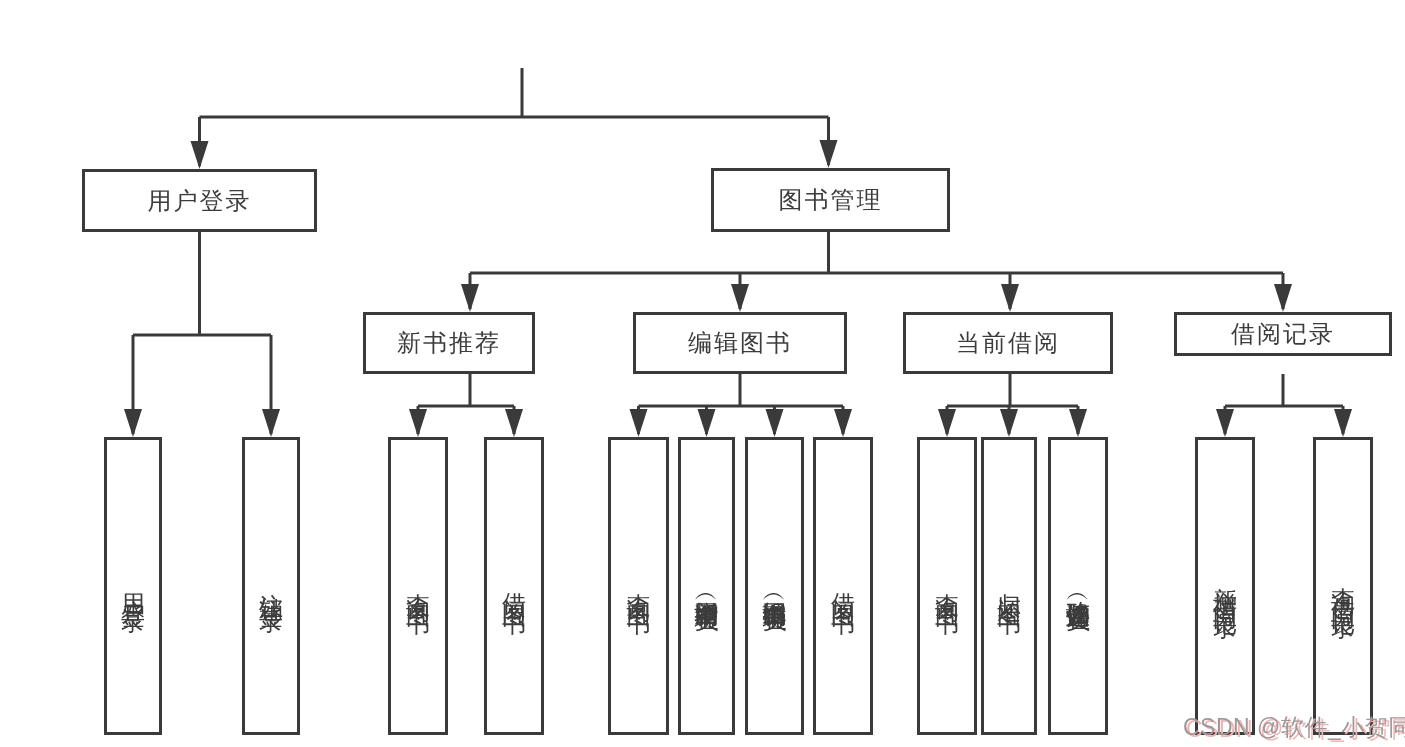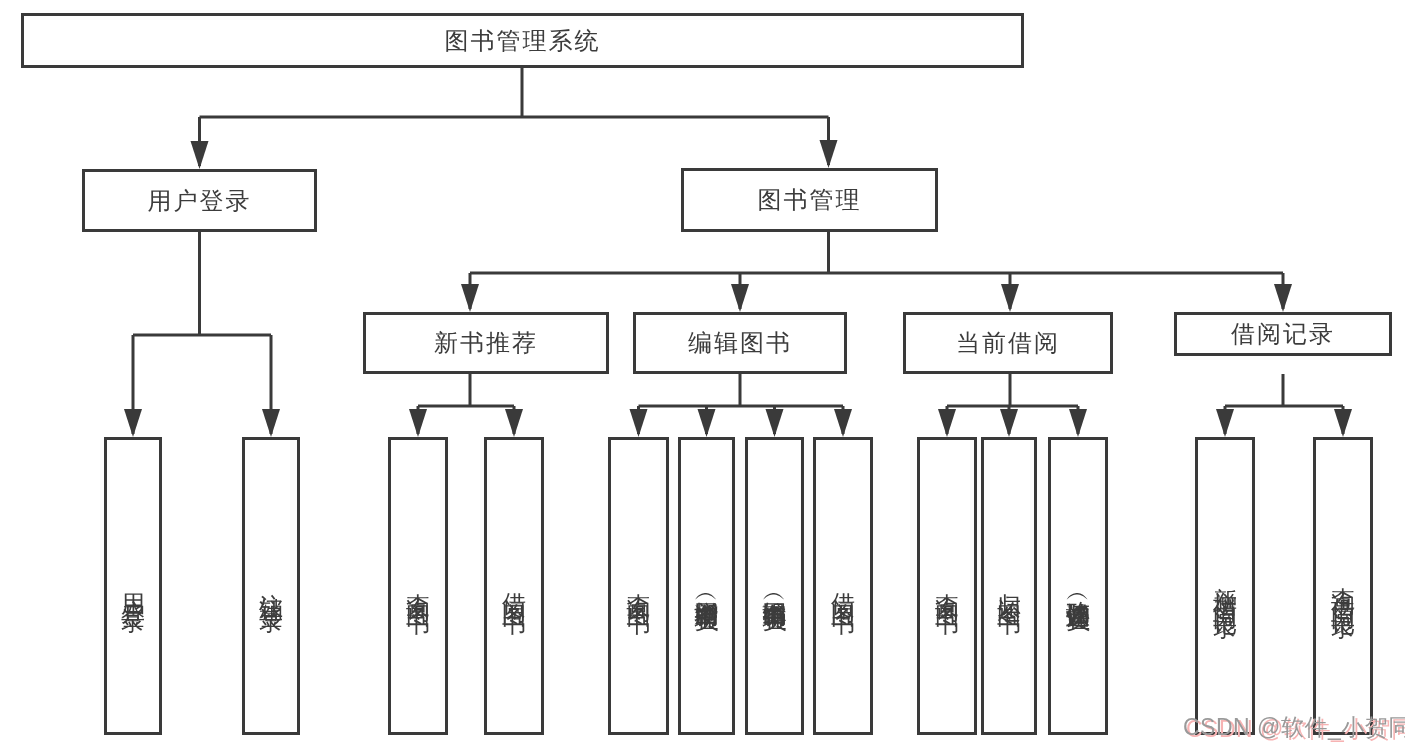--- a/index.html
+++ b/index.html
@@ -109,26 +109,25 @@
       <polygon points="1000,409 1018,409 1009,437"></polygon>
       <polygon points="1069,409 1087,409 1078,437"></polygon>
     </g>
     <g>
       <path d="M1283 374 V406 M1225 406 H1343 M1225 406 V434 M1343 406 V434"></path>
       <polygon points="1216,409 1234,409 1225,437"></polygon>
       <polygon points="1334,409 1352,409 1343,437"></polygon>
     </g>
   </svg>
 
-  <div class="node h" style="left:21px;top:13px;width:1003px;height:55px">图书管理系统</div>
 
   <div class="node h" style="left:82px;top:169px;width:235px;height:63px">用户登录</div>
-  <div class="node h" style="left:681px;top:168px;width:257px;height:64px">图书管理</div>
+  <div class="node h" style="left:711px;top:168px;width:239px;height:64px">图书管理</div>
 
-  <div class="node h" style="left:363px;top:312px;width:246px;height:62px">新书推荐</div>
+  <div class="node h" style="left:363px;top:312px;width:172px;height:62px">新书推荐</div>
   <div class="node h" style="left:633px;top:312px;width:214px;height:62px">编辑图书</div>
   <div class="node h" style="left:903px;top:312px;width:210px;height:62px">当前借阅</div>
   <div class="node h" style="left:1174px;top:312px;width:218px;height:44px">借阅记录</div>
 
   <div class="node v" style="left:104px;top:437px;width:58px;height:298px">用户登录</div>
   <div class="node v" style="left:242px;top:437px;width:58px;height:298px">注销登录</div>
 
   <div class="node v" style="left:388px;top:437px;width:60px;height:298px">查询图书</div>
   <div class="node v" style="left:484px;top:437px;width:60px;height:298px">借阅图书</div>
 

